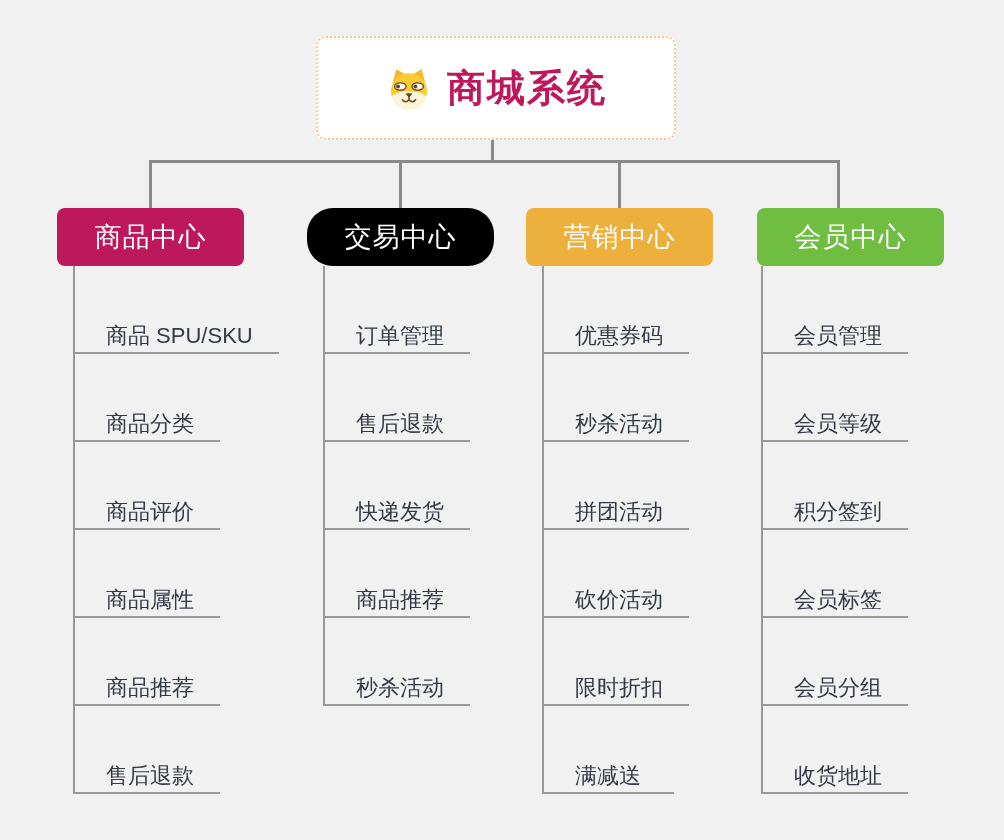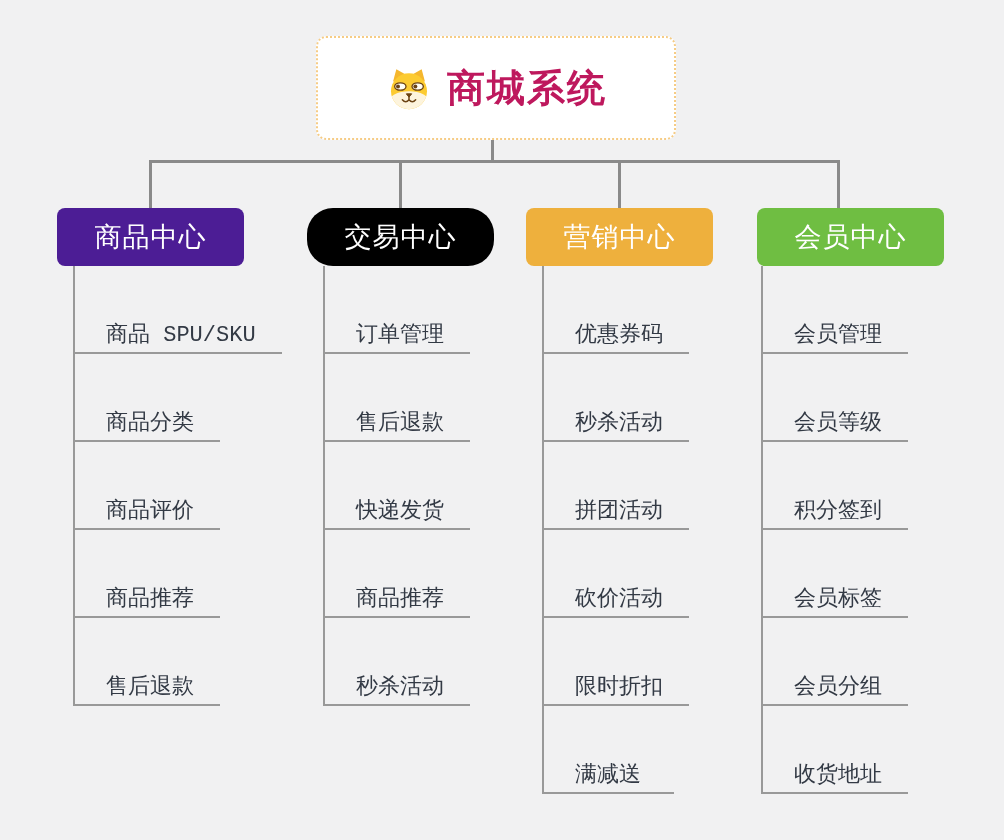--- a/index.html
+++ b/index.html
@@ -33,21 +33,21 @@
   
   .branch-col{
     position:absolute;top:266px;width:215px;
     border-left:2px solid #999999;box-sizing:border-box;
   }
   .branch-item{
     height:88px;box-sizing:border-box;
     width:fit-content;min-width:130px;
     padding:0 26px 3px 31px;
     border-bottom:2px solid #999999;
-    display:flex;align-items:flex-end;font-family:Liberation Mono, monospace;
+    display:flex;align-items:flex-end;
   }
   .branch-item span{
     font-size:22px;color:#333a45;white-space:nowrap;line-height:1.2;
   }
 </style>
 </head>
 <body>
 
 <div class="canvas">
 
@@ -75,32 +75,35 @@
       <ellipse cx="49" cy="29" rx="8.5" ry="5.5" fill="#fffef5" stroke="#6b4314" stroke-width="2"></ellipse>
       <circle cx="19.5" cy="29" r="3" fill="#6b4314"></circle>
       <circle cx="45.5" cy="29" r="3" fill="#6b4314"></circle>
       <path d="M32 40 h8 l-4 5 z" fill="#6b4314" stroke="#6b4314" stroke-width="1.5" stroke-linejoin="round"></path>
       <path d="M36 45 v4 M26 49 q5 6 10 0 q5 6 10 0" stroke="#6b4314" stroke-width="2.2" fill="none" stroke-linecap="round"></path>
     </svg>
     <span class="root-label">商城系统</span>
   </div>
 
   <div id="branches">
-      <div class="branch-head" style="left: 57px; background: #4c1d95;">
+      <div class="branch-head" style="left: 57px; background: #be185d;">
         <span>商品中心</span>
       </div>
       <div class="branch-col" style="left: 73px;">
         <div class="branch-item">
           <span>商品 SPU/SKU</span>
         </div>
         <div class="branch-item">
           <span>商品分类</span>
         </div>
         <div class="branch-item">
           <span>商品评价</span>
+        </div>
+        <div class="branch-item">
+          <span>商品属性</span>
         </div>
         <div class="branch-item">
           <span>商品推荐</span>
         </div>
         <div class="branch-item">
           <span>售后退款</span>
         </div>
       </div>
       <div class="branch-head" style="left: 307px; background: #000000; border-radius: 26px;">
         <span>交易中心</span>

